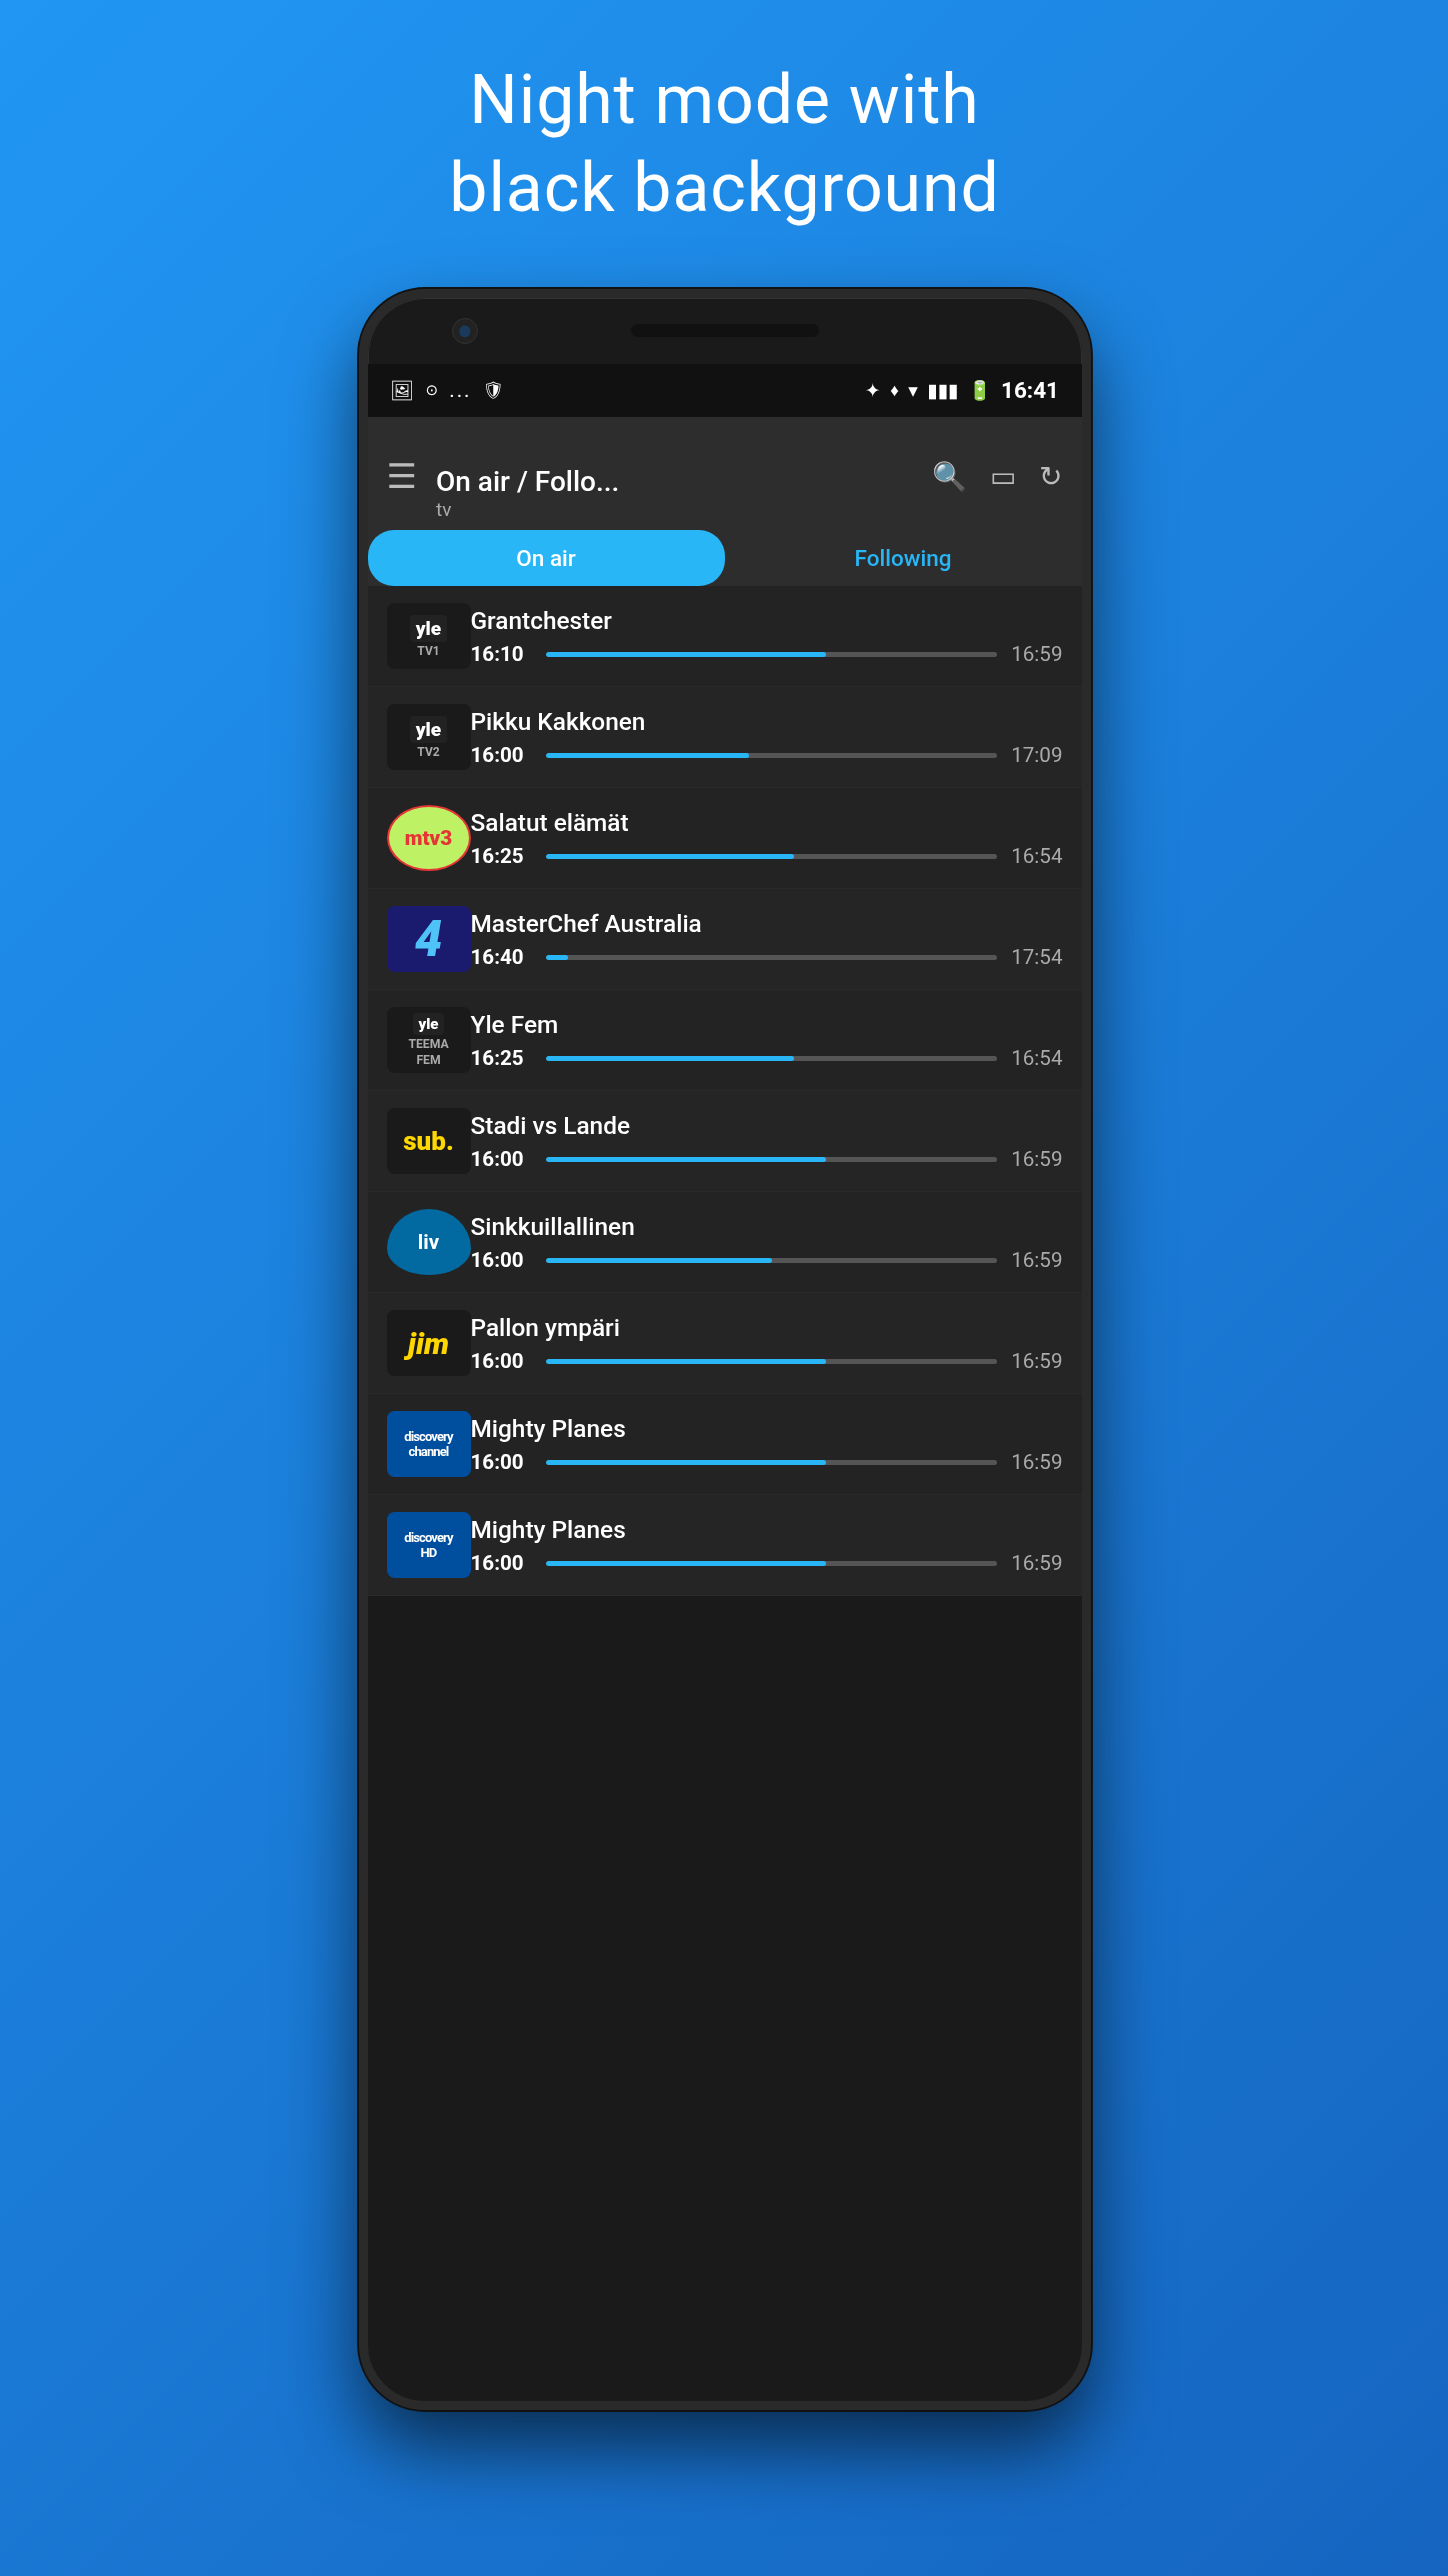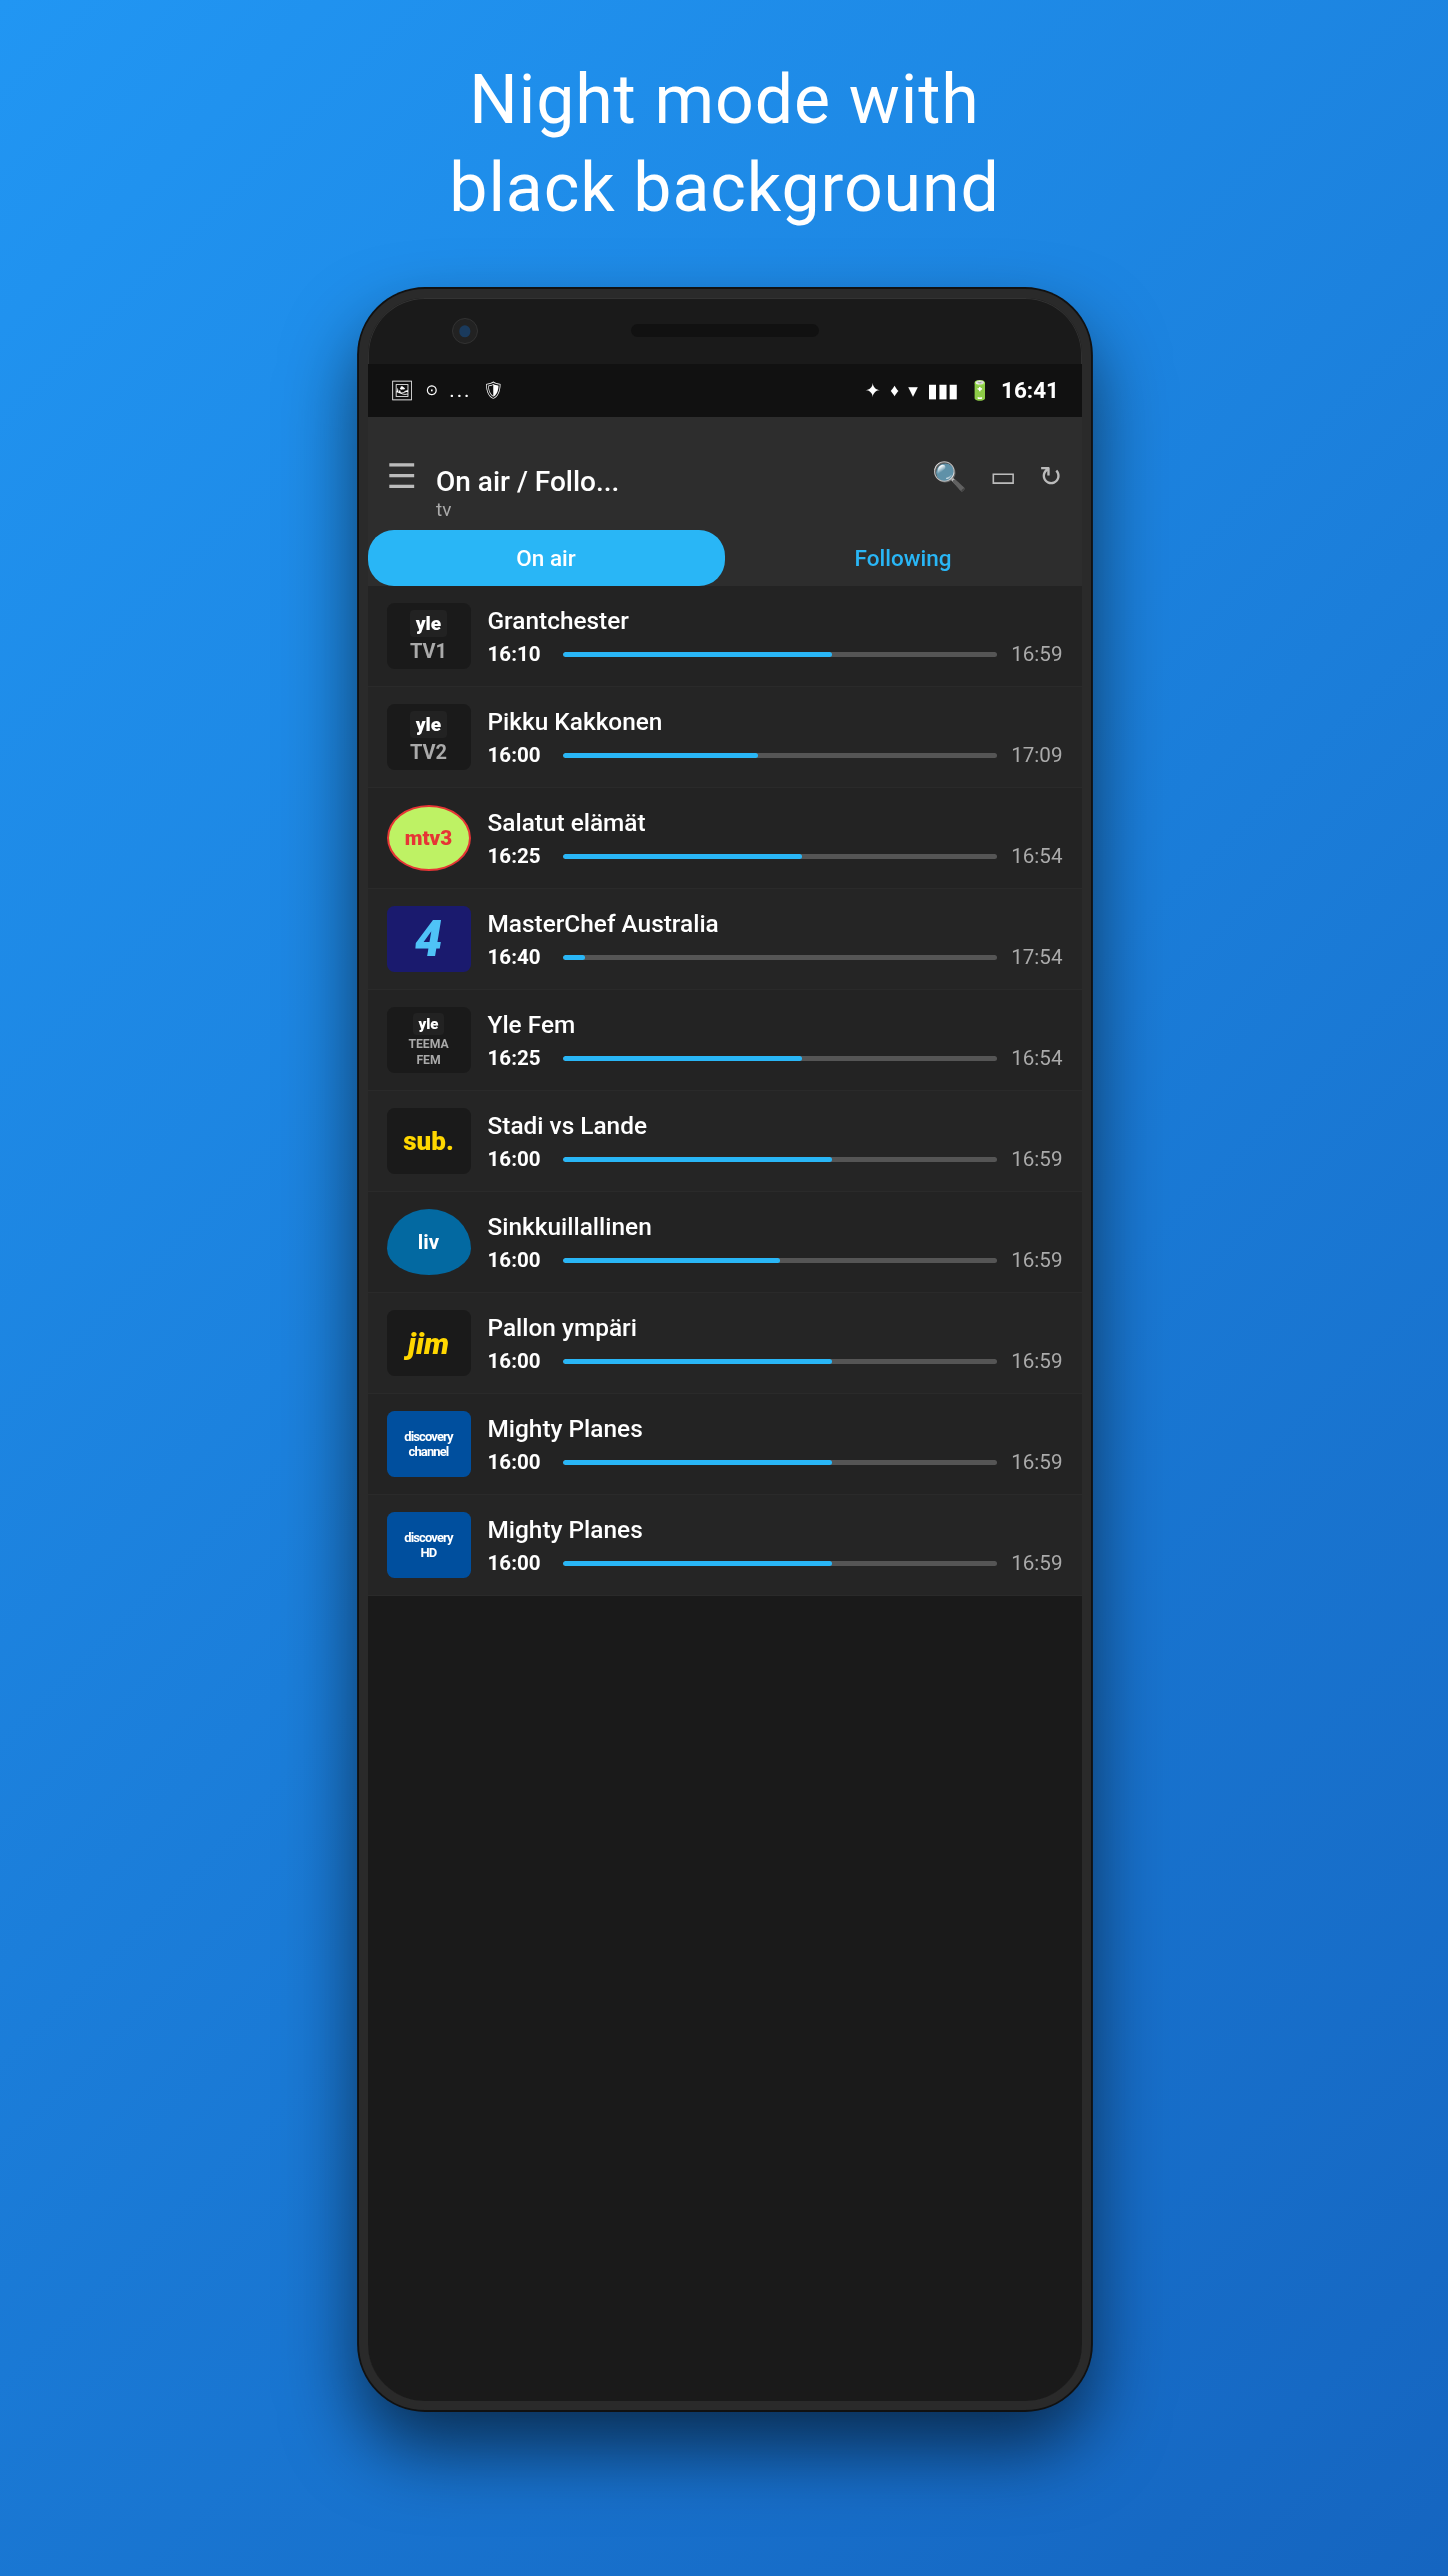--- a/index.html
+++ b/index.html
@@ -142,21 +142,20 @@
     
     .program-list {
       overflow: hidden;
     }
     .program-item {
       display: flex;
       align-items: center;
       padding: 17px 19px;
       border-bottom: 0.9px solid #2a2a2a;
       background: #232323;
-      gap: 17px;
       cursor: pointer;
     }
     .program-item:nth-child(even) { background: #252525; }
     .channel-logo {
       width: 84px;
       height: 66px;
       border-radius: 7.5px;
       background: #333;
       display: flex;
       align-items: center;
@@ -222,21 +221,21 @@
     }
     .yle-text {
       font-size: 19px;
       font-weight: 900;
       color: white;
       background: #222;
       padding: 1.9px 5.6px;
       border-radius: 3.8px;
     }
     .channel-label {
-      font-size: 20px;
+      font-size: 12px;
       color: #aaa;
       margin-top: 1.9px;
     }
   </style>
 </head>
 <body>
 
 <div class="headline">
   <span>Night mode with</span><br>
   <span>black background</span>

